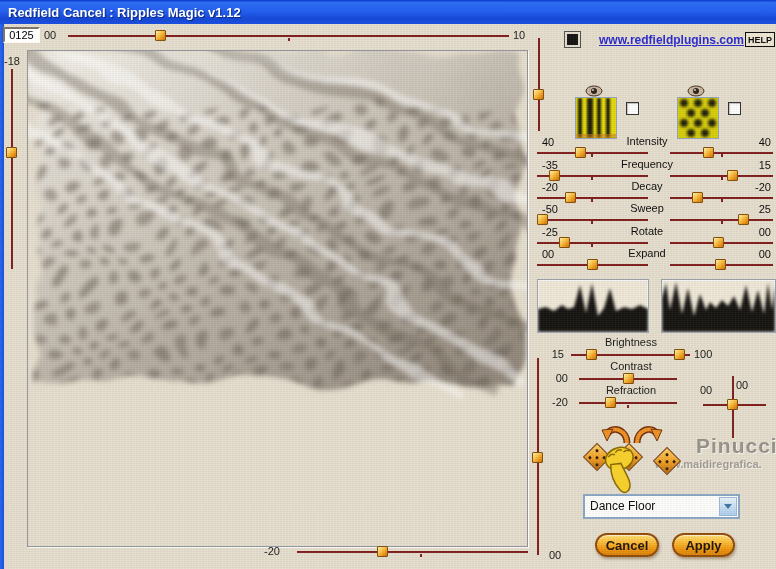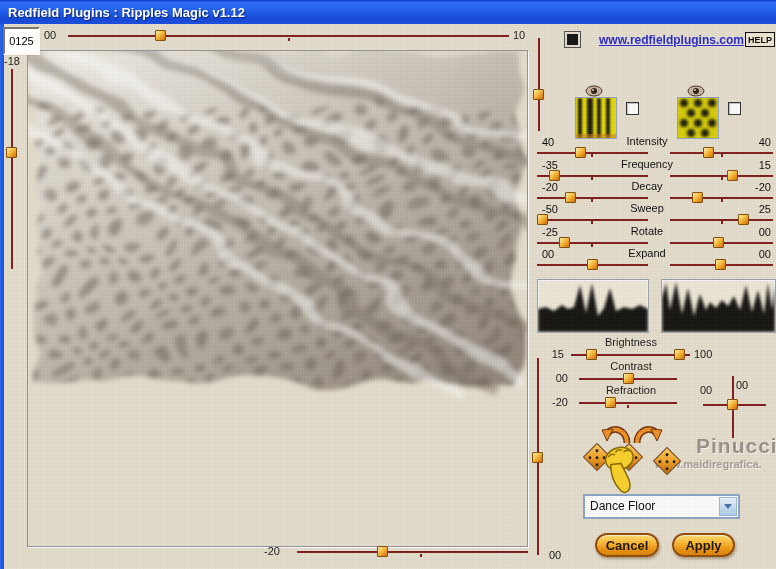--- a/index.html
+++ b/index.html
@@ -19,21 +19,21 @@
   
   #titlebar{
     position:absolute;left:0;top:0;width:776px;height:24px;
     background:linear-gradient(180deg,#0a36c8 0%,#2f6cf0 10%,#2460ec 45%,#1748d4 80%,#1c50dc 100%);
     display:flex;align-items:center;z-index:5;
   }
   #titlebar span{color:#fff;font-weight:bold;font-size:13px;padding-left:8px;text-shadow:1px 1px 1px #09257f;}
   #left-edge{position:absolute;left:0;top:24px;width:4px;height:545px;background:linear-gradient(90deg,#2a66ec,#1c50d8);z-index:4;}
   
   #seed-box{
-    position:absolute;left:3px;top:27px;width:37px;height:28px;background:#fff;
+    position:absolute;left:3px;top:27px;width:37px;height:16px;background:#fff;
     border-top:2px solid #7d7668;border-left:2px solid #7d7668;
     border-bottom:2px solid #fdfbf4;border-right:2px solid #fdfbf4;
     font-size:11px;color:#000;display:flex;align-items:center;justify-content:center;box-sizing:border-box;z-index:5;
   }
   
   .track{position:absolute;height:2px;background:#7B1414;}
   .vtrack{position:absolute;width:2px;background:#7B1414;}
   .tick{position:absolute;width:2px;height:3px;background:#7B1414;}
   .knob{
     position:absolute;width:11px;height:11px;box-sizing:border-box;
@@ -103,21 +103,21 @@
   }
   .diamond i{position:absolute;width:3px;height:3px;background:#2a1600;border-radius:50%;}
   #hand-icon{position:absolute;left:597px;top:444px;z-index:6;}
 </style>
 </head>
 <body>
 
 <div id="window">
 
   <div id="titlebar">
-    <span>Redfield Plugins : Ripples Magic v1.12</span>
+    <span>Redfield Cancel : Ripples Magic v1.12</span>
   </div>
   <div id="left-edge"></div>
 
   <div id="seed-box">
     <span>0125</span>
   </div>
   <span class="lbl" style="left:44px;top:29px;">00</span>
   <span class="track" style="left:68px;top:35px;width:441px;"></span>
   <span class="tick" style="left:288px;top:38px;"></span>
   <span class="knob" style="left:155px;top:30px;"></span>

